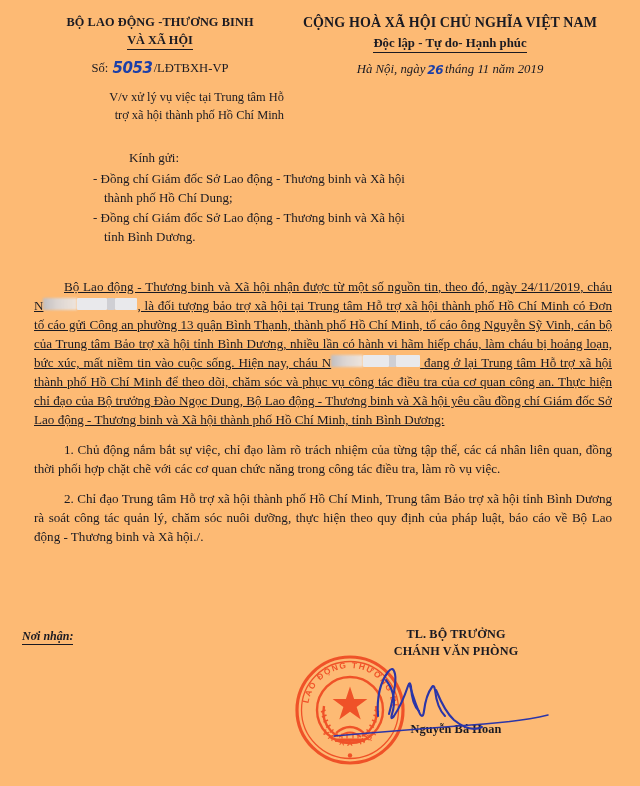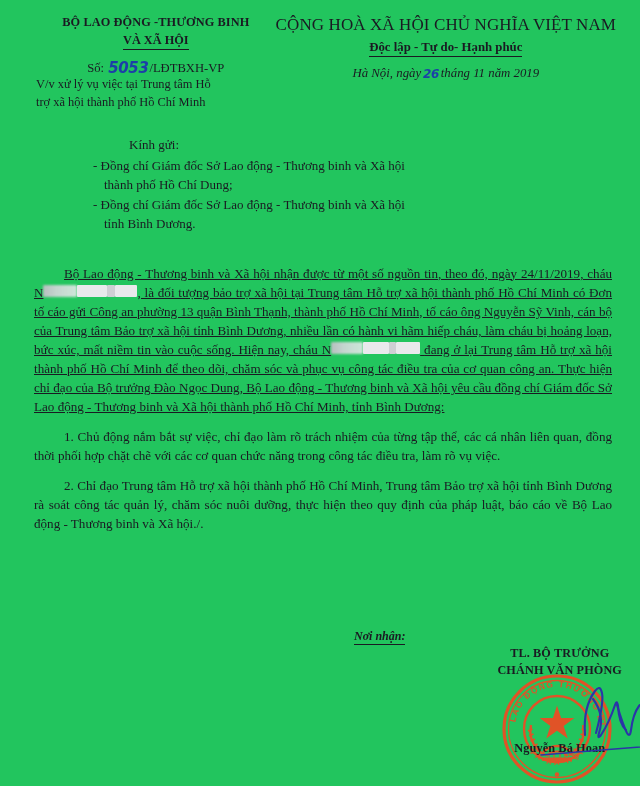--- a/index.html
+++ b/index.html
@@ -14,21 +14,21 @@
     position: relative;
     overflow: hidden;
     font-family: "Liberation Serif", "DejaVu Serif", serif;
     color: #1a1a22;
     -webkit-font-smoothing: antialiased;
   }
 
   .page {
     position: absolute;
     inset: 0;
-    background: #22c55e;
+    background: #fdba74;
   }
 
   
   .header {
     display: flex;
     align-items: flex-start;
     padding: 14px 16px 0 16px;
   }
   .hdr-left {
     width: 248px;
@@ -51,22 +51,22 @@
   .org-line2 {
     font-weight: bold;
     font-size: 12.3px;
     line-height: 1.34;
     display: inline-block;
     border-bottom: 1.3px solid #1a1a22;
     padding-bottom: 0px;
   }
 
   .nation-line {
-    font-weight: normal;
-    font-size: 17px;
+    font-weight: bold;
+    font-size: 14px;
     line-height: 1.34;
     white-space: nowrap;
     letter-spacing: 0.1px;
     text-align: center;
   }
   .motto {
     font-weight: bold;
     font-size: 12.8px;
     line-height: 1.36;
     display: inline-block;
@@ -107,22 +107,22 @@
     color: #1c3fa8;
     letter-spacing: -0.5px;
     padding: 0 2px;
     position: relative;
     top: 1px;
   }
 
   .subject {
     font-size: 12.4px;
     line-height: 1.42;
-    margin-top: 0;
-    text-align: left;
+    margin-top: 13px;
+    text-align: right;
   }
 
   
   .body-wrap {
     padding: 0 18px 0 18px;
     margin-top: 26px;
   }
 
   .kinh-gui {
     font-size: 13px;
@@ -173,22 +173,21 @@
   .rd-solid { background: #e9e9ec; }
   .rd-gray  { background: #cfcfd4; }
 
   
   .footer {
     position: absolute;
     left: 0; right: 0;
     top: 626px;
     padding: 0 18px;
     display: flex;
-    align-items: flex-end;
-    flex-direction: column;
+    align-items: flex-start;
   }
   .foot-left { width: 268px; padding-left: 4px; }
   .foot-right { flex: 1; text-align: center; position: relative; }
 
   .noi-nhan {
     font-weight: bold;
     font-style: italic;
     font-size: 12px;
     display: inline-block;
     border-bottom: 1.1px solid #1a1a22;

